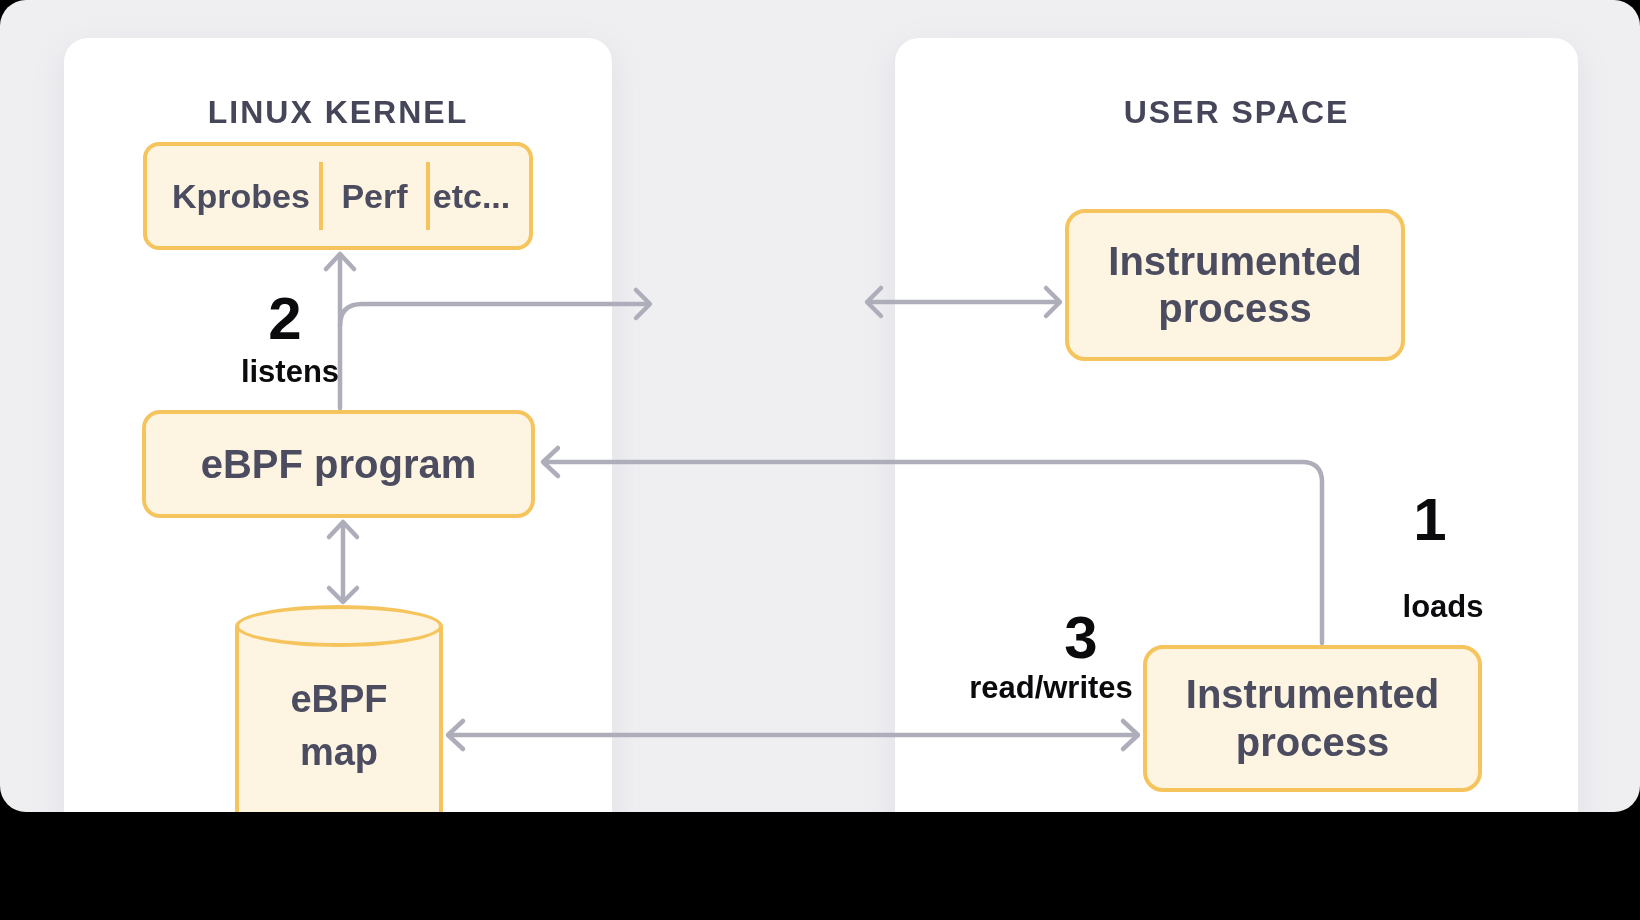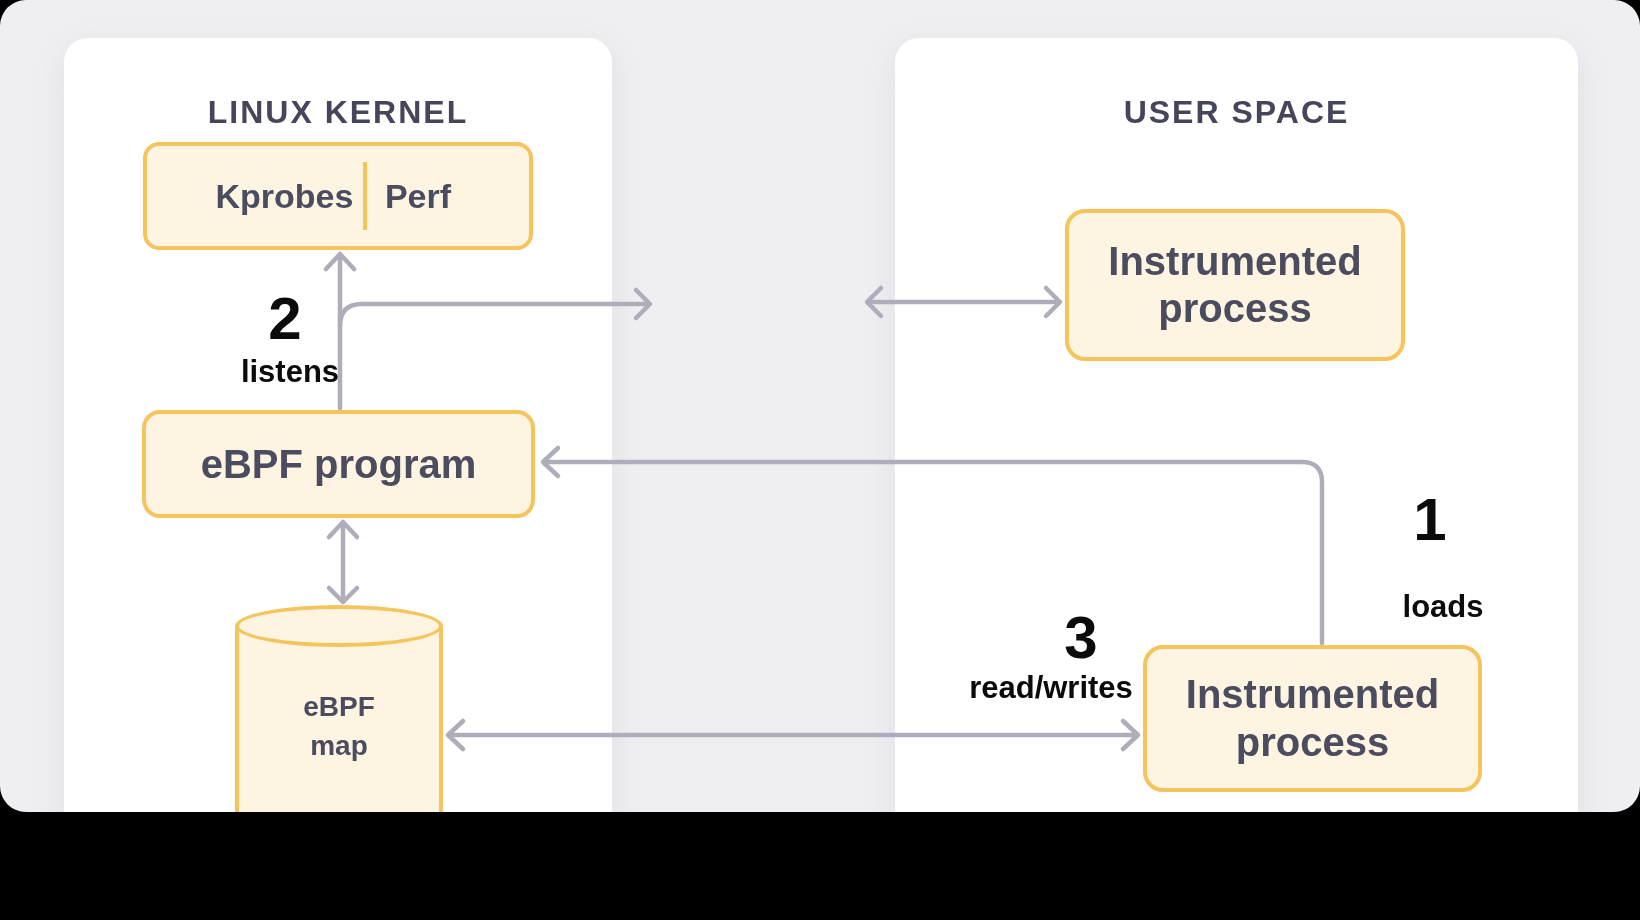--- a/index.html
+++ b/index.html
@@ -105,21 +105,21 @@
     border: 4px solid var(--node-border);
     border-radius: 50%;
   }
   .cyl-text {
     position: absolute;
     left: 235px; top: 636px; width: 208px; height: 180px;
     display: flex; flex-direction: column;
     align-items: center; justify-content: center;
     color: var(--node-text);
     font-weight: 700;
-    font-size: 28px;
+    font-size: 38px;
     line-height: 1.4;
   }
 
   .annotation {
     position: absolute;
     transform: translate(-50%, -50%);
     color: var(--annotation-color);
     font-weight: 700;
     white-space: nowrap;
   }
@@ -182,20 +182,23 @@
     </g>
   </svg>
 
   <div class="node" id="probes-row">
     <div class="cell" id="cell-kprobes">
       <span>Kprobes</span>
     </div>
     <div class="cell" id="cell-perf">
       <span>Perf</span>
     </div>
+    <div class="cell" id="cell-etc">
+      <span>etc...</span>
+    </div>
   </div>
 
   <div class="node" id="ebpf-program">
     <span>eBPF program</span>
   </div>
 
   <div class="cyl-body"></div>
   <div class="cyl-top"></div>
   <div class="cyl-text">
     <span>eBPF</span>

